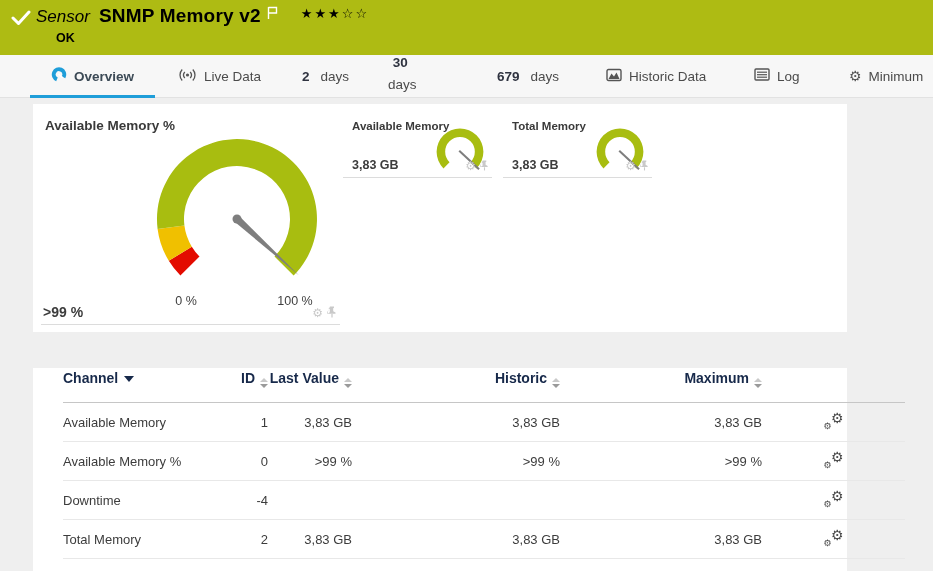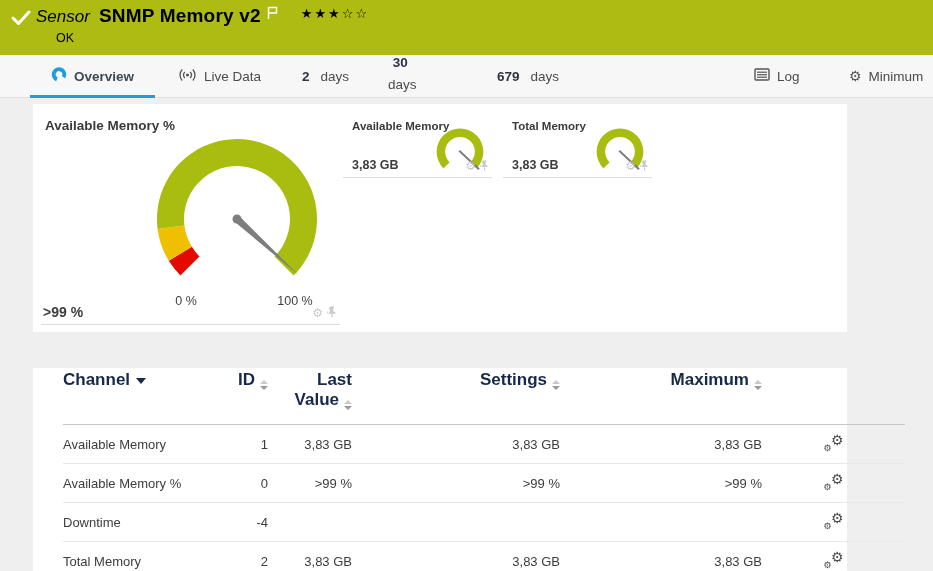--- a/index.html
+++ b/index.html
@@ -11,21 +11,21 @@
   }
 
   
   .topbar { height: 55px; background: #aebb13; position: relative; color: #000000; }
   .topbar .check { position: absolute; left: 11px; top: 10px; }
   .topbar-line1 { position: absolute; left: 36px; top: 5px; display: flex; align-items: baseline; }
   .sensor-type { font-style: italic; font-size: 17px; font-weight: 400; margin-right: 9px; }
   .sensor-title { font-size: 19px; font-weight: 700; letter-spacing: .2px; }
   .flag { margin-left: 5px; align-self: flex-start; margin-top: 1px; }
   .stars { margin-left: 22px; font-size: 13px; letter-spacing: 2px; align-self: flex-start; margin-top: 1px; font-family: "DejaVu Sans", sans-serif; }
-  .topbar-status { position: absolute; left: 56px; top: 31px; font-size: 12.5px; font-weight: 400; }
+  .topbar-status { position: absolute; left: 56px; top: 31px; font-size: 12.5px; font-weight: 700; }
 
   
   .tabbar { height: 43px; background: #f7f7f7; border-bottom: 1px solid #e2e2e2; position: relative; font-size: 13.5px; color: #4b4b4b; }
   .tab { position: absolute; top: 0; height: 42px; display: flex; align-items: center; gap: 7px; cursor: pointer; white-space: nowrap; }
   .tab .num { font-weight: 700; color: #2f3340; margin-right: 4px; }
   .tab-overview { left: 30px; width: 125px; justify-content: center; color: #3c4a56; font-weight: 700; }
   .tab-overview::after { content: ""; position: absolute; left: 0; right: 0; bottom: -1px; height: 3px; background: #1f9ed9; }
   .tab-live { left: 178px; }
   .tab-2days { left: 302px; }
   .tab-30days { left: 388px; flex-direction: column; }
@@ -50,21 +50,21 @@
   .tile-value { position: absolute; left: 2px; bottom: 4px; font-size: 14px; font-weight: 700; color: #3c3c3c; }
   .tile-small-1 .tile-value, .tile-small-2 .tile-value { left: 9px; bottom: 5px; font-size: 12.5px; }
   .gauge-large { position: absolute; left: 96px; top: 12px; overflow: visible; }
   .gauge-small { position: absolute; left: 78px; top: 4px; overflow: visible; }
   .gauge-tick { font-size: 12.5px; fill: #3f3f3f; font-family: "Liberation Sans", sans-serif; }
   .tile-icons { position: absolute; right: 3px; bottom: 2px; display: flex; align-items: center; gap: 4px; }
   .tile-icons .gear-glyph { color: #c9c9c9; font-size: 12px; }
 
   
   table.channels { border-collapse: collapse; table-layout: fixed; width: 842px; margin: 36px 18px 0 30px; font-size: 13px; }
-  table.channels th { color: #17294a; font-weight: 700; text-align: right; vertical-align: top; padding: 2px 0 14px 0; border-bottom: 1px solid #c6c6c6; font-size: 17px; }
+  table.channels th { color: #17294a; font-weight: 700; text-align: right; vertical-align: top; padding: 2px 0 14px 0; border-bottom: 1px solid #c6c6c6; font-size: 14px; }
   table.channels th.col-channel { text-align: left; }
   table.channels td { padding: 9px 0 8px 0; border-bottom: 1px solid #e8e8e8; text-align: right; color: #3c3c3c; }
   table.channels td.col-channel { text-align: left; }
   table.channels td.col-settings, table.channels th.col-settings { text-align: center; }
   .sort { display: inline-flex; flex-direction: column; gap: 2px; margin-left: 5px; vertical-align: 1px; }
   .sort i { display:block; width: 0; height: 0; border-left: 4px solid transparent; border-right: 4px solid transparent; }
   .sort .up { border-bottom: 4px solid #c9c9c9; }
   .sort .dn { border-top: 4px solid #9a9a9a; }
   .caret-down { display: inline-block; width: 0; height: 0; border-left: 5px solid transparent; border-right: 5px solid transparent; border-top: 6px solid #17294a; margin-left: 6px; vertical-align: 1px; }
   .dbl-gear { position: relative; display: inline-block; width: 20px; height: 18px; color: #4a4a4a; cursor: pointer; }
@@ -120,20 +120,29 @@
     <span class="num">2</span>
     <span>days</span>
   </div>
   <div class="tab tab-30days">
     <span class="num">30</span>
     <span>days</span>
   </div>
   <div class="tab tab-365days">
     <span class="num">679</span>
     <span>days</span>
+  </div>
+  <div class="tab tab-historic">
+    <span>
+      <svg width="16" height="14" viewBox="0 0 16 14">
+          <rect x="1" y="1.5" width="14" height="11" rx="1.5" fill="none" stroke="#555555" stroke-width="1.4"></rect>
+          <path d="M2.5 11 L5.5 5.5 L8 8.5 L10.5 4.5 L13.5 11 Z" fill="#555555"></path>
+        </svg>
+    </span>
+    <span>Historic Data</span>
   </div>
   <div class="tab tab-log">
     <span>
       <svg width="16" height="13" viewBox="0 0 16 13">
           <rect x="1" y="1" width="14" height="11" rx="1" fill="none" stroke="#555555" stroke-width="1.4"></rect>
           <line x1="3" y1="4.2" x2="13" y2="4.2" stroke="#555555" stroke-width="1.2"></line>
           <line x1="3" y1="6.7" x2="13" y2="6.7" stroke="#555555" stroke-width="1.2"></line>
           <line x1="3" y1="9.2" x2="13" y2="9.2" stroke="#555555" stroke-width="1.2"></line>
         </svg>
     </span>
@@ -221,21 +230,21 @@
       <tr>
         <th class="col-channel"><span>Channel</span><span class="caret-down"></span></th>
         <th><span>ID</span><span class="sort">
               <i class="up"></i>
               <i class="dn"></i>
             </span></th>
         <th><span>Last Value</span><span class="sort">
               <i class="up"></i>
               <i class="dn"></i>
             </span></th>
-        <th><span>Settings</span><span class="sort">
+        <th><span>Historic</span><span class="sort">
               <i class="up"></i>
               <i class="dn"></i>
             </span></th>
         <th><span>Maximum</span><span class="sort">
               <i class="up"></i>
               <i class="dn"></i>
             </span></th>
         <th class="col-settings"></th>
       </tr>
     </thead>

